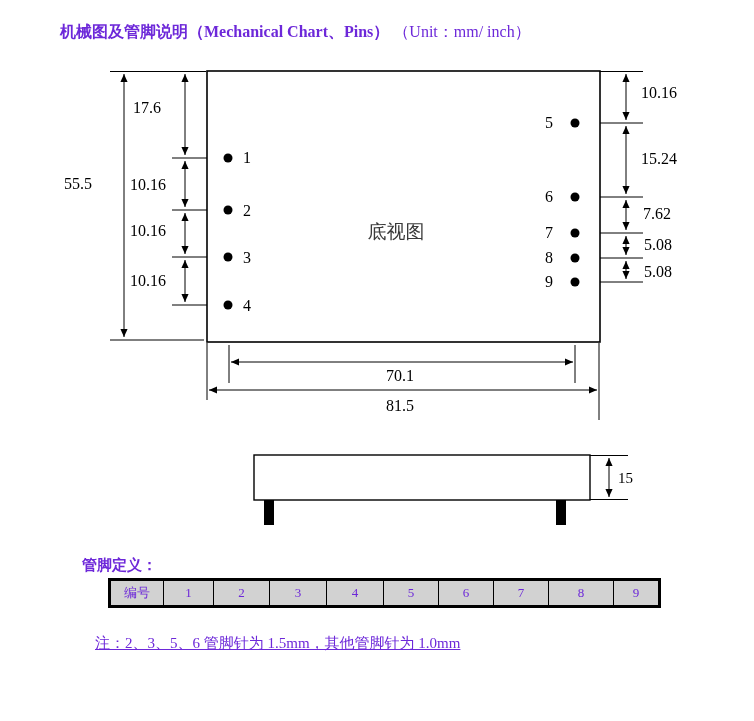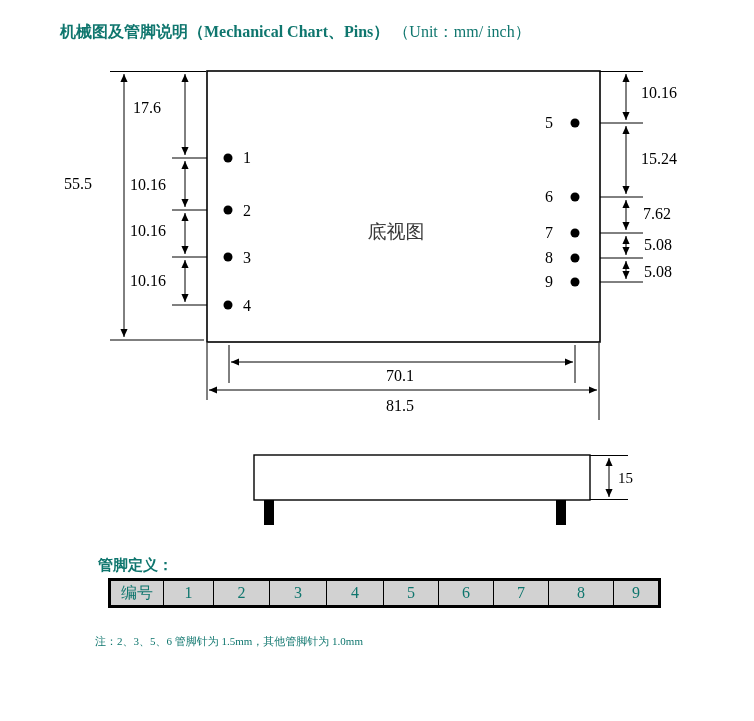--- a/index.html
+++ b/index.html
@@ -1,33 +1,33 @@
 <!DOCTYPE html>
 <html><head>
 <meta charset="utf-8">
 <style>
   html,body{margin:0;padding:0;background:#fff;}
   #page{position:relative;width:754px;height:721px;background:#ffffff;overflow:hidden;
-        font-family:"Liberation Serif","DejaVu Serif",serif;color:#0f766e;}
+        font-family:"Liberation Serif","DejaVu Serif",serif;color:#6d28d9;}
   .abs{position:absolute;}
   #title{left:60px;top:22px;font-size:16px;white-space:nowrap;}
   #title .b{font-weight:bold;}
   #drawing{left:0;top:0;}
   svg text{font-family:"Liberation Serif","DejaVu Serif",serif;fill:#000;}
   .dimtxt{font-size:16px;}
   .pintxt{font-size:16px;}
   .viewtxt{font-size:19px;fill:#3a3a3a;}
   .sidetxt{font-size:15px;}
-  #pin-def-heading{left:98px;top:556px;font-size:15px;font-weight:bold;}
+  #pin-def-heading{left:82px;top:556px;font-size:15px;font-weight:bold;}
   #pin-table{left:108px;top:578px;border-collapse:collapse;table-layout:fixed;
-             border:3px solid #000;font-size:16px;}
+             border:3px solid #000;font-size:13px;}
   #pin-table td{border:1px solid #000;height:24px;text-align:center;padding:0;
                 overflow:hidden;white-space:nowrap;}
   #pin-table td.gray{background:#d2d2d2;}
-  #table-note{left:95px;top:634px;font-size:11px;white-space:nowrap;}
+  #table-note{left:95px;top:634px;font-size:15px;white-space:nowrap;text-decoration:underline;}
   #footer-note{left:58px;top:688px;font-size:14.5px;white-space:nowrap;}
 </style>
 </head>
 <body>
 
 <div id="page">
 
   <div id="title" class="abs">
     <span class="b">机械图及管脚说明</span><span class="b">（Mechanical Chart、Pins）</span>
     <span>（Unit：mm/ inch）</span>

